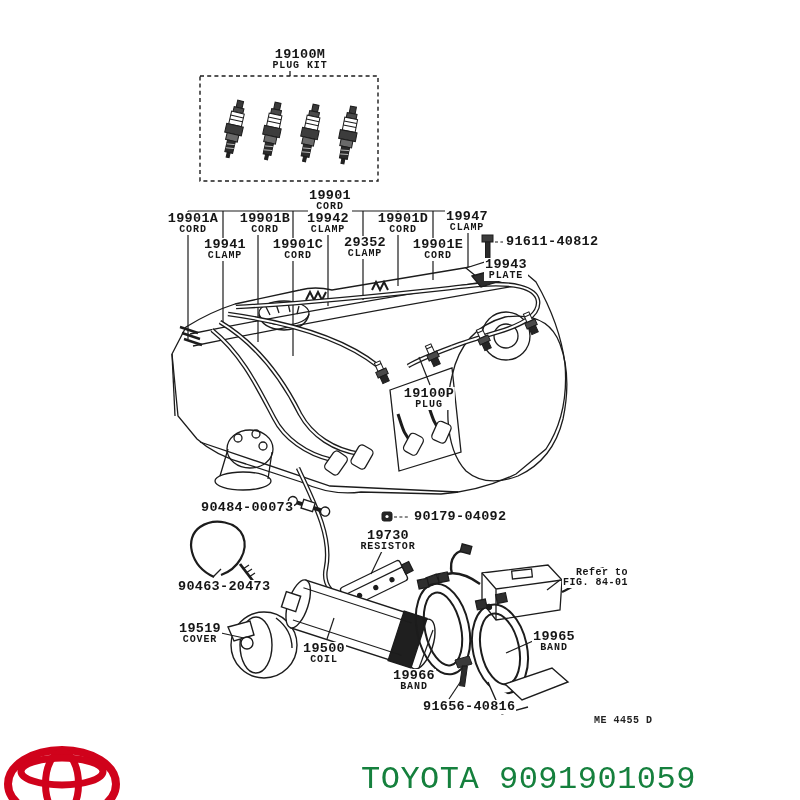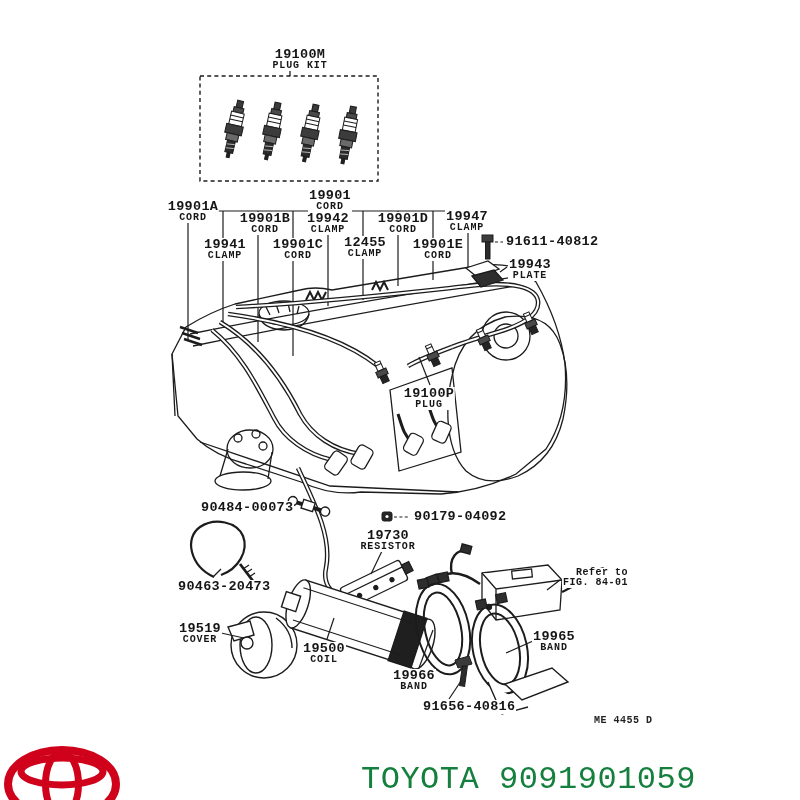--- a/index.html
+++ b/index.html
@@ -244,21 +244,21 @@
   <div class="part-label" style="left:300px;top:24px">
     <div class="num">19100M</div>
     <div class="cap">PLUG KIT</div>
   </div>
 
   <div class="part-label" style="left:330px;top:165px">
     <div class="num">19901</div>
     <div class="cap">CORD</div>
   </div>
 
-  <div class="part-label" style="left:193px;top:176px">
+  <div class="part-label" style="left:193px;top:188px">
     <div class="num">19901A</div>
     <div class="cap">CORD</div>
   </div>
 
   <div class="part-label" style="left:265px;top:188px">
     <div class="num">19901B</div>
     <div class="cap">CORD</div>
   </div>
 
   <div class="part-label" style="left:328px;top:188px">
@@ -280,34 +280,34 @@
     <div class="num">19941</div>
     <div class="cap">CLAMP</div>
   </div>
 
   <div class="part-label" style="left:298px;top:214px">
     <div class="num">19901C</div>
     <div class="cap">CORD</div>
   </div>
 
   <div class="part-label" style="left:365px;top:212px">
-    <div class="num">12455</div>
+    <div class="num">29352</div>
     <div class="cap">CLAMP</div>
   </div>
 
   <div class="part-label" style="left:438px;top:214px">
     <div class="num">19901E</div>
     <div class="cap">CORD</div>
   </div>
 
   <div class="part-label anchor-left" style="left:505px;top:211px">
     <div class="num">91611-40812</div>
   </div>
 
-  <div class="part-label" style="left:530px;top:234px">
+  <div class="part-label" style="left:506px;top:234px">
     <div class="num">19943</div>
     <div class="cap">PLATE</div>
   </div>
 
   <div class="part-label" style="left:429px;top:363px">
     <div class="num">19100P</div>
     <div class="cap">PLUG</div>
   </div>
 
   <div class="part-label anchor-left" style="left:200px;top:477px">

